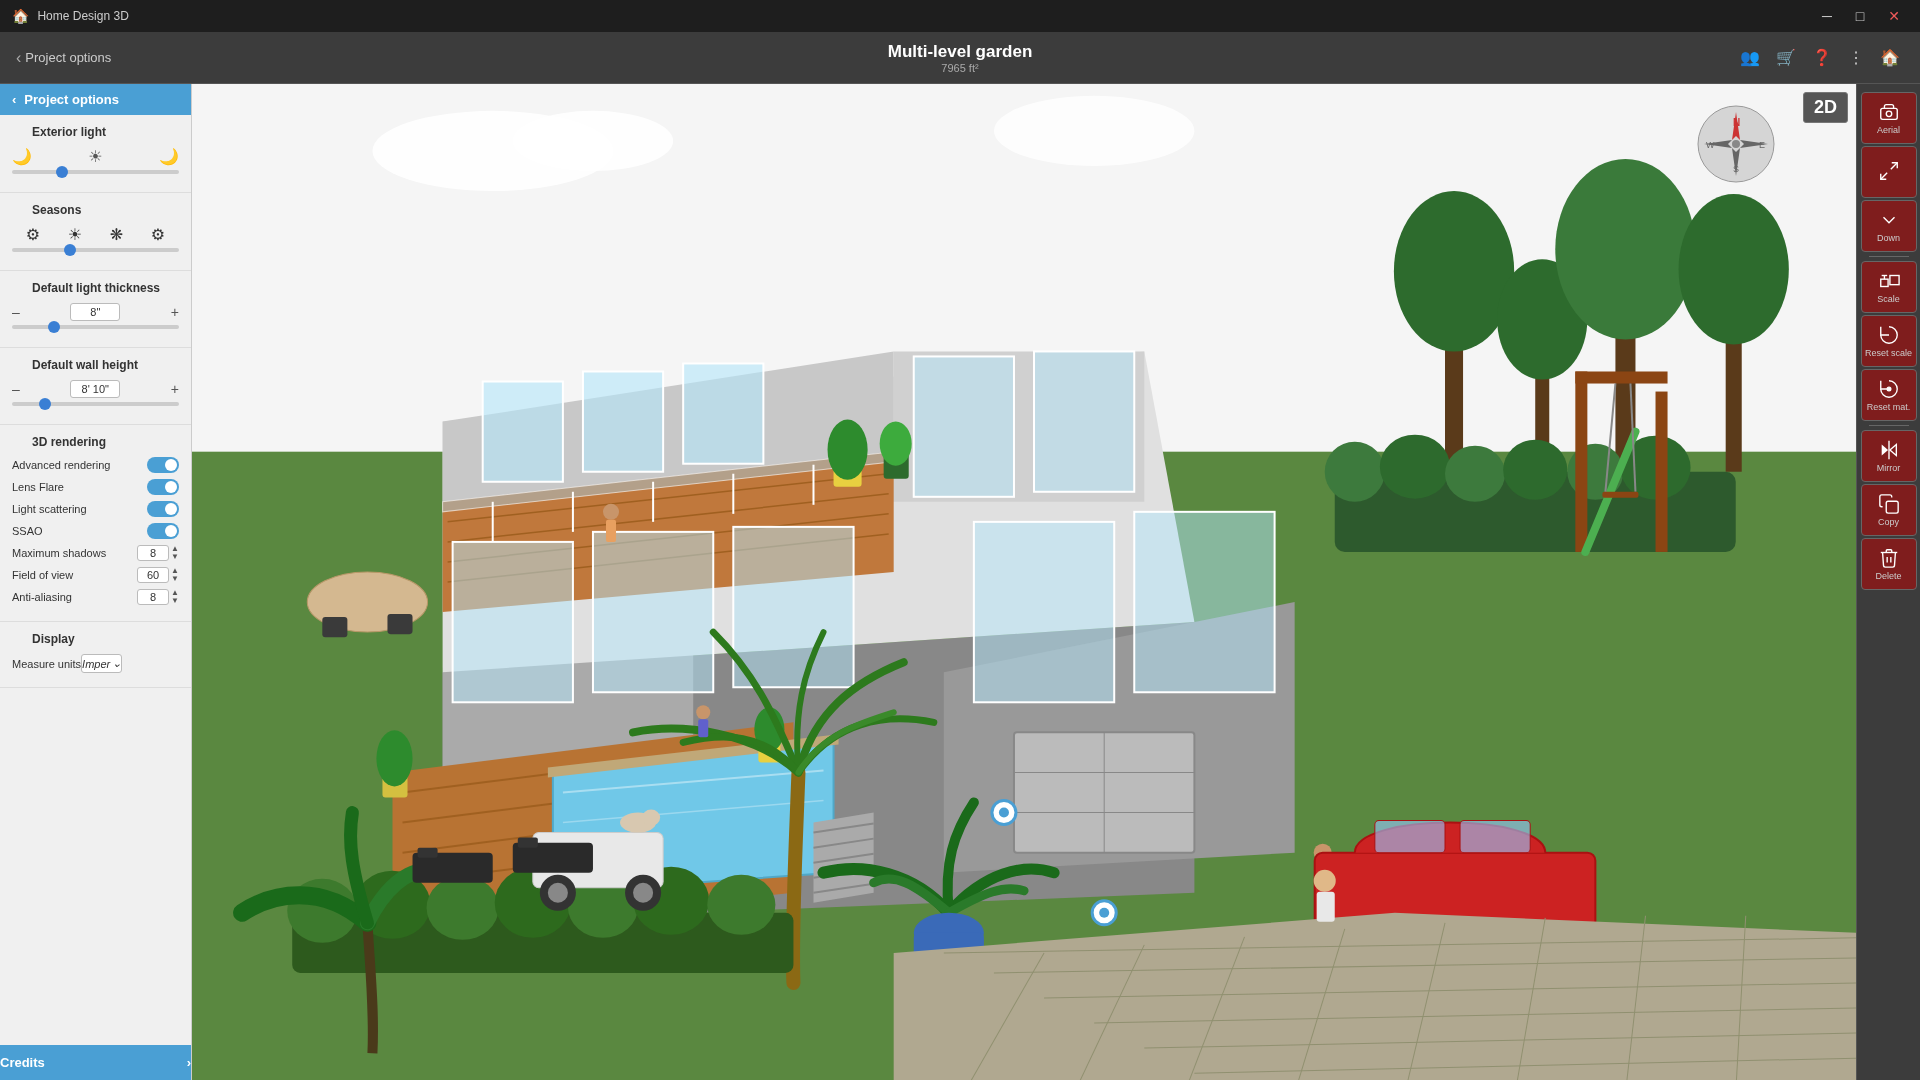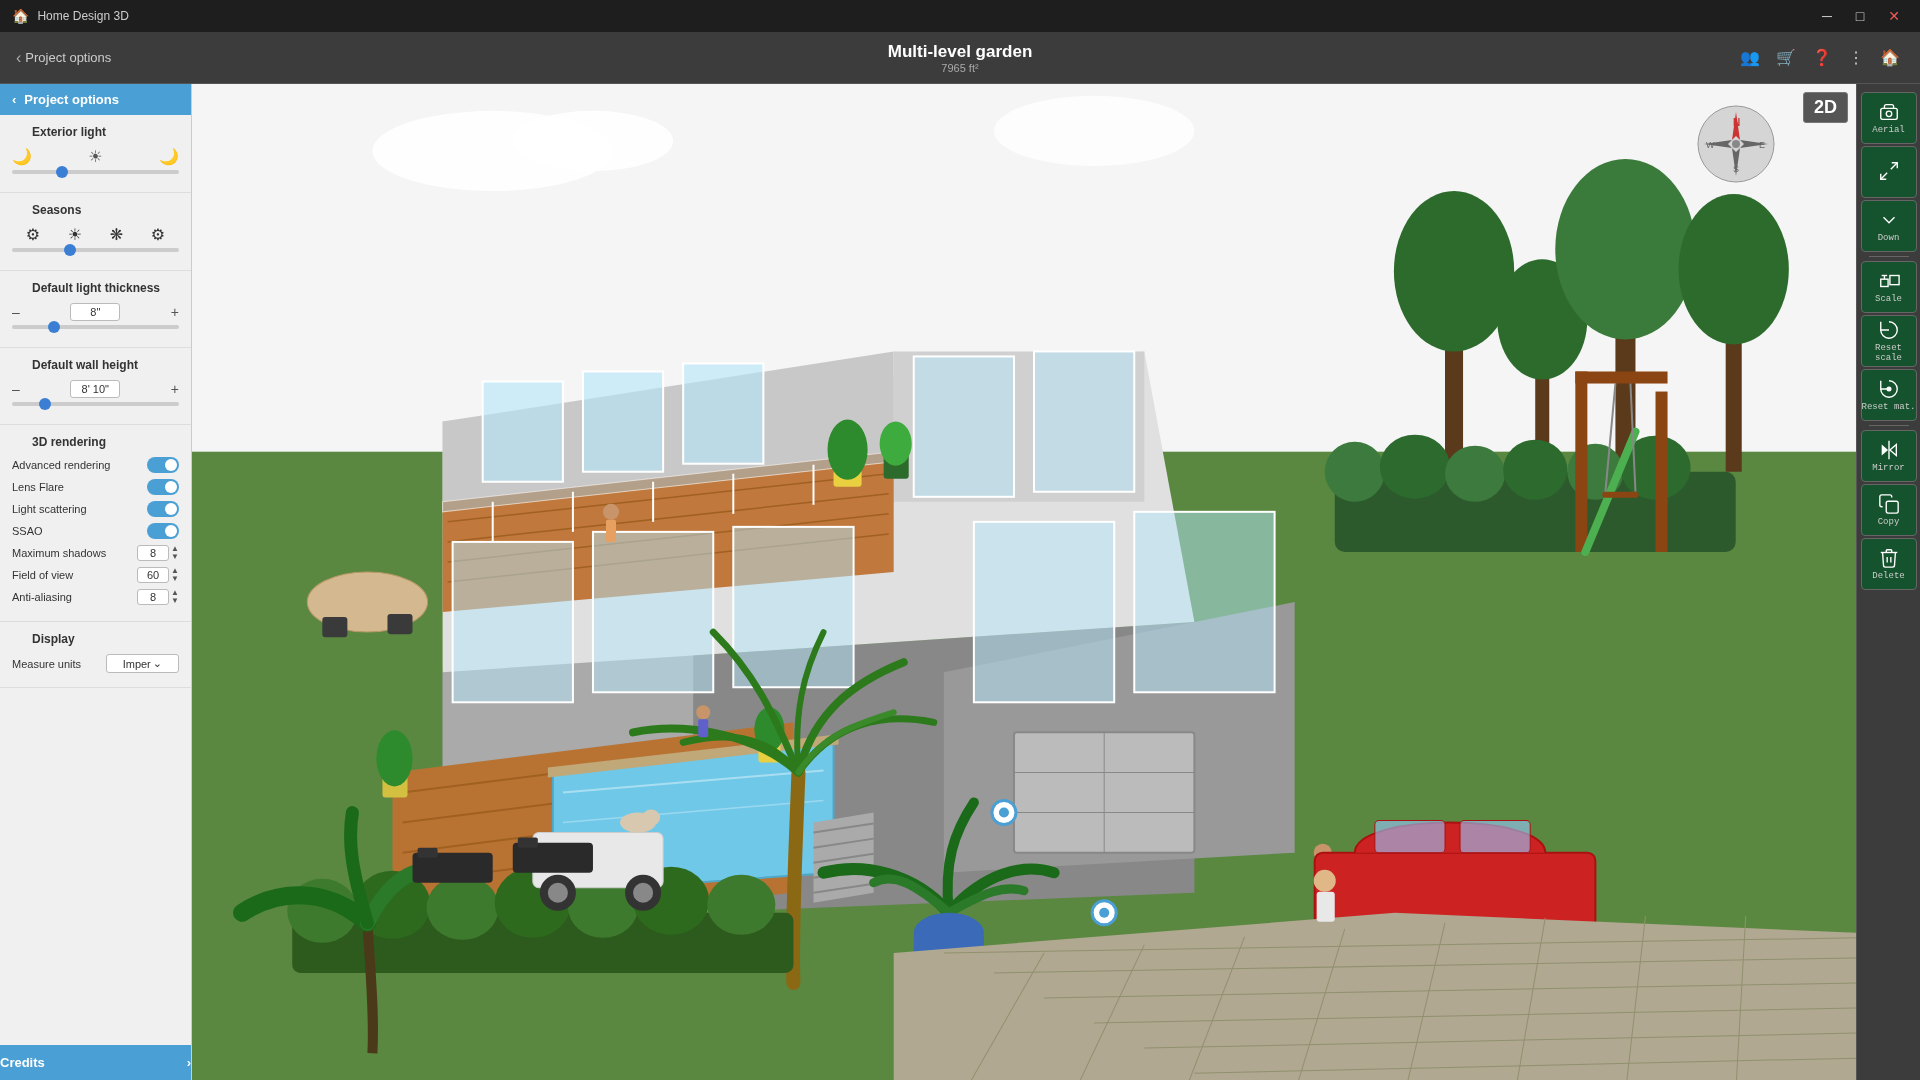--- a/index.html
+++ b/index.html
@@ -145,25 +145,25 @@
 
     .fov-row, .aa-row {
       display: flex; align-items: center; justify-content: space-between; margin-bottom: 6px;
     }
 
     
     .cell-shading-row { display: flex; align-items: center; justify-content: space-between; margin-bottom: 4px; }
     .toggle-switch.large { width: 36px; height: 18px; }
 
     
-    .measure-row { display: flex; align-items: center; justify-content: space-between; margin-bottom: 4px; }
+    .measure-row { display: flex; align-items: center; justify-content: flex-start; margin-bottom: 4px; }
     .measure-select {
       background: #fff; border: 1px solid #bbb; border-radius: 3px;
-      padding: 2px 16px; font-size: 11px; cursor: pointer;
-      display: flex; align-items: center; gap: 2px;
+      padding: 2px 0; font-size: 11px; cursor: pointer;
+      display: flex; align-items: center; gap: 2px; font-style: italic;
     }
 
     
     #credits-bar {
       background: #4a9fd4; color: white;
       padding: 10px 0;
       font-size: 13px; font-weight: 600;
       display: flex; align-items: center; justify-content: space-between;
       cursor: pointer; margin-top: auto;
     }
@@ -191,23 +191,23 @@
       background: #3c3c3c;
       display: flex;
       flex-direction: column;
       align-items: center;
       padding: 8px 0;
       gap: 2px;
       border-left: 1px solid #555;
     }
     .tool-btn {
       width: 56px; height: 52px;
-      background: #14532d; border: 1px solid #666; border-radius: 4px;
+      background: #7f1d1d; border: 1px solid #666; border-radius: 4px;
       display: flex; flex-direction: column; align-items: center; justify-content: center;
-      cursor: pointer; gap: 2px; color: #ccc; font-size: 9px; text-align: center; font-family: Liberation Mono, monospace;
+      cursor: pointer; gap: 2px; color: #ccc; font-size: 9px; text-align: center;
     }
     .tool-btn svg { width: 22px; height: 22px; color: #fff; }
     .tool-separator { width: 40px; height: 1px; background: #666; margin: 2px 0; }
 
     
     #scene-image {
       position: absolute; inset: 0;
       background:
         
         linear-gradient(180deg,

